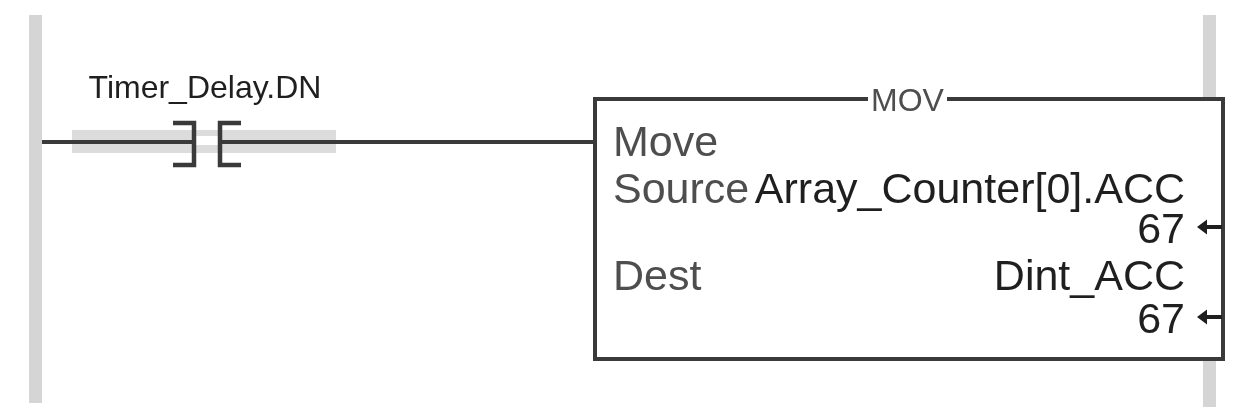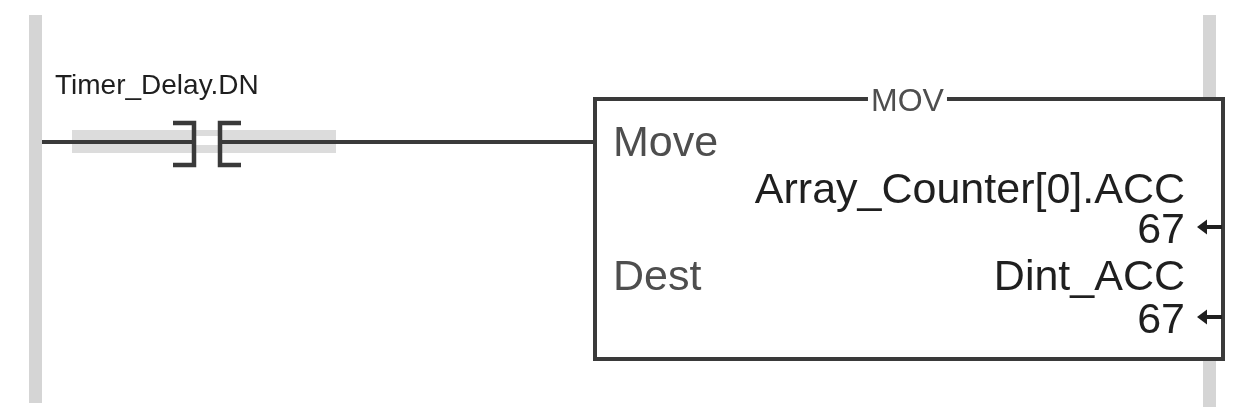--- a/index.html
+++ b/index.html
@@ -55,22 +55,22 @@
   }
   .contact-sym path {
     fill: none;
     stroke: var(--c-wire, #3a3a3a);
     stroke-width: 4.5;
   }
   .contact-label {
     position: absolute;
     left: 55px; top: 71px;
     width: 300px;
-    text-align: left;
-    font-size: 28px;
+    text-align: center;
+    font-size: 32px;
     line-height: 1;
     color: var(--c-tag, #1f1f1f);
     z-index: 3;
     white-space: nowrap;
   }
 
   .mov-block {
     position: absolute;
     left: 593px; top: 97px;
     width: 632px; height: 264px;
@@ -138,20 +138,21 @@
   <svg class="contact-sym" width="78" height="56" viewBox="0 0 78 56">
     <path d="M 5 7 H 26 V 49 H 5"></path>
     <path d="M 73 7 H 52 V 49 H 73"></path>
   </svg>
 
   <div class="mov-block">
     <div class="mov-title">MOV</div>
 
     <div class="txt desc">Move</div>
 
+    <div class="txt plabel row-src-lbl">Source</div>
     <div class="txt poperand row-src-op">Array_Counter[0].ACC</div>
     <div class="txt pvalue row-src-val">67</div>
     <svg class="upd-arrow arrow-src" width="27" height="18" viewBox="0 0 27 18">
       <line class="tail" x1="27" y1="9" x2="8" y2="9"></line>
       <polygon class="head" points="12,1.5 2,9 12,16.5"></polygon>
     </svg>
 
     <div class="txt plabel row-dst-lbl">Dest</div>
     <div class="txt poperand row-dst-op">Dint_ACC</div>
     <div class="txt pvalue row-dst-val">67</div>

